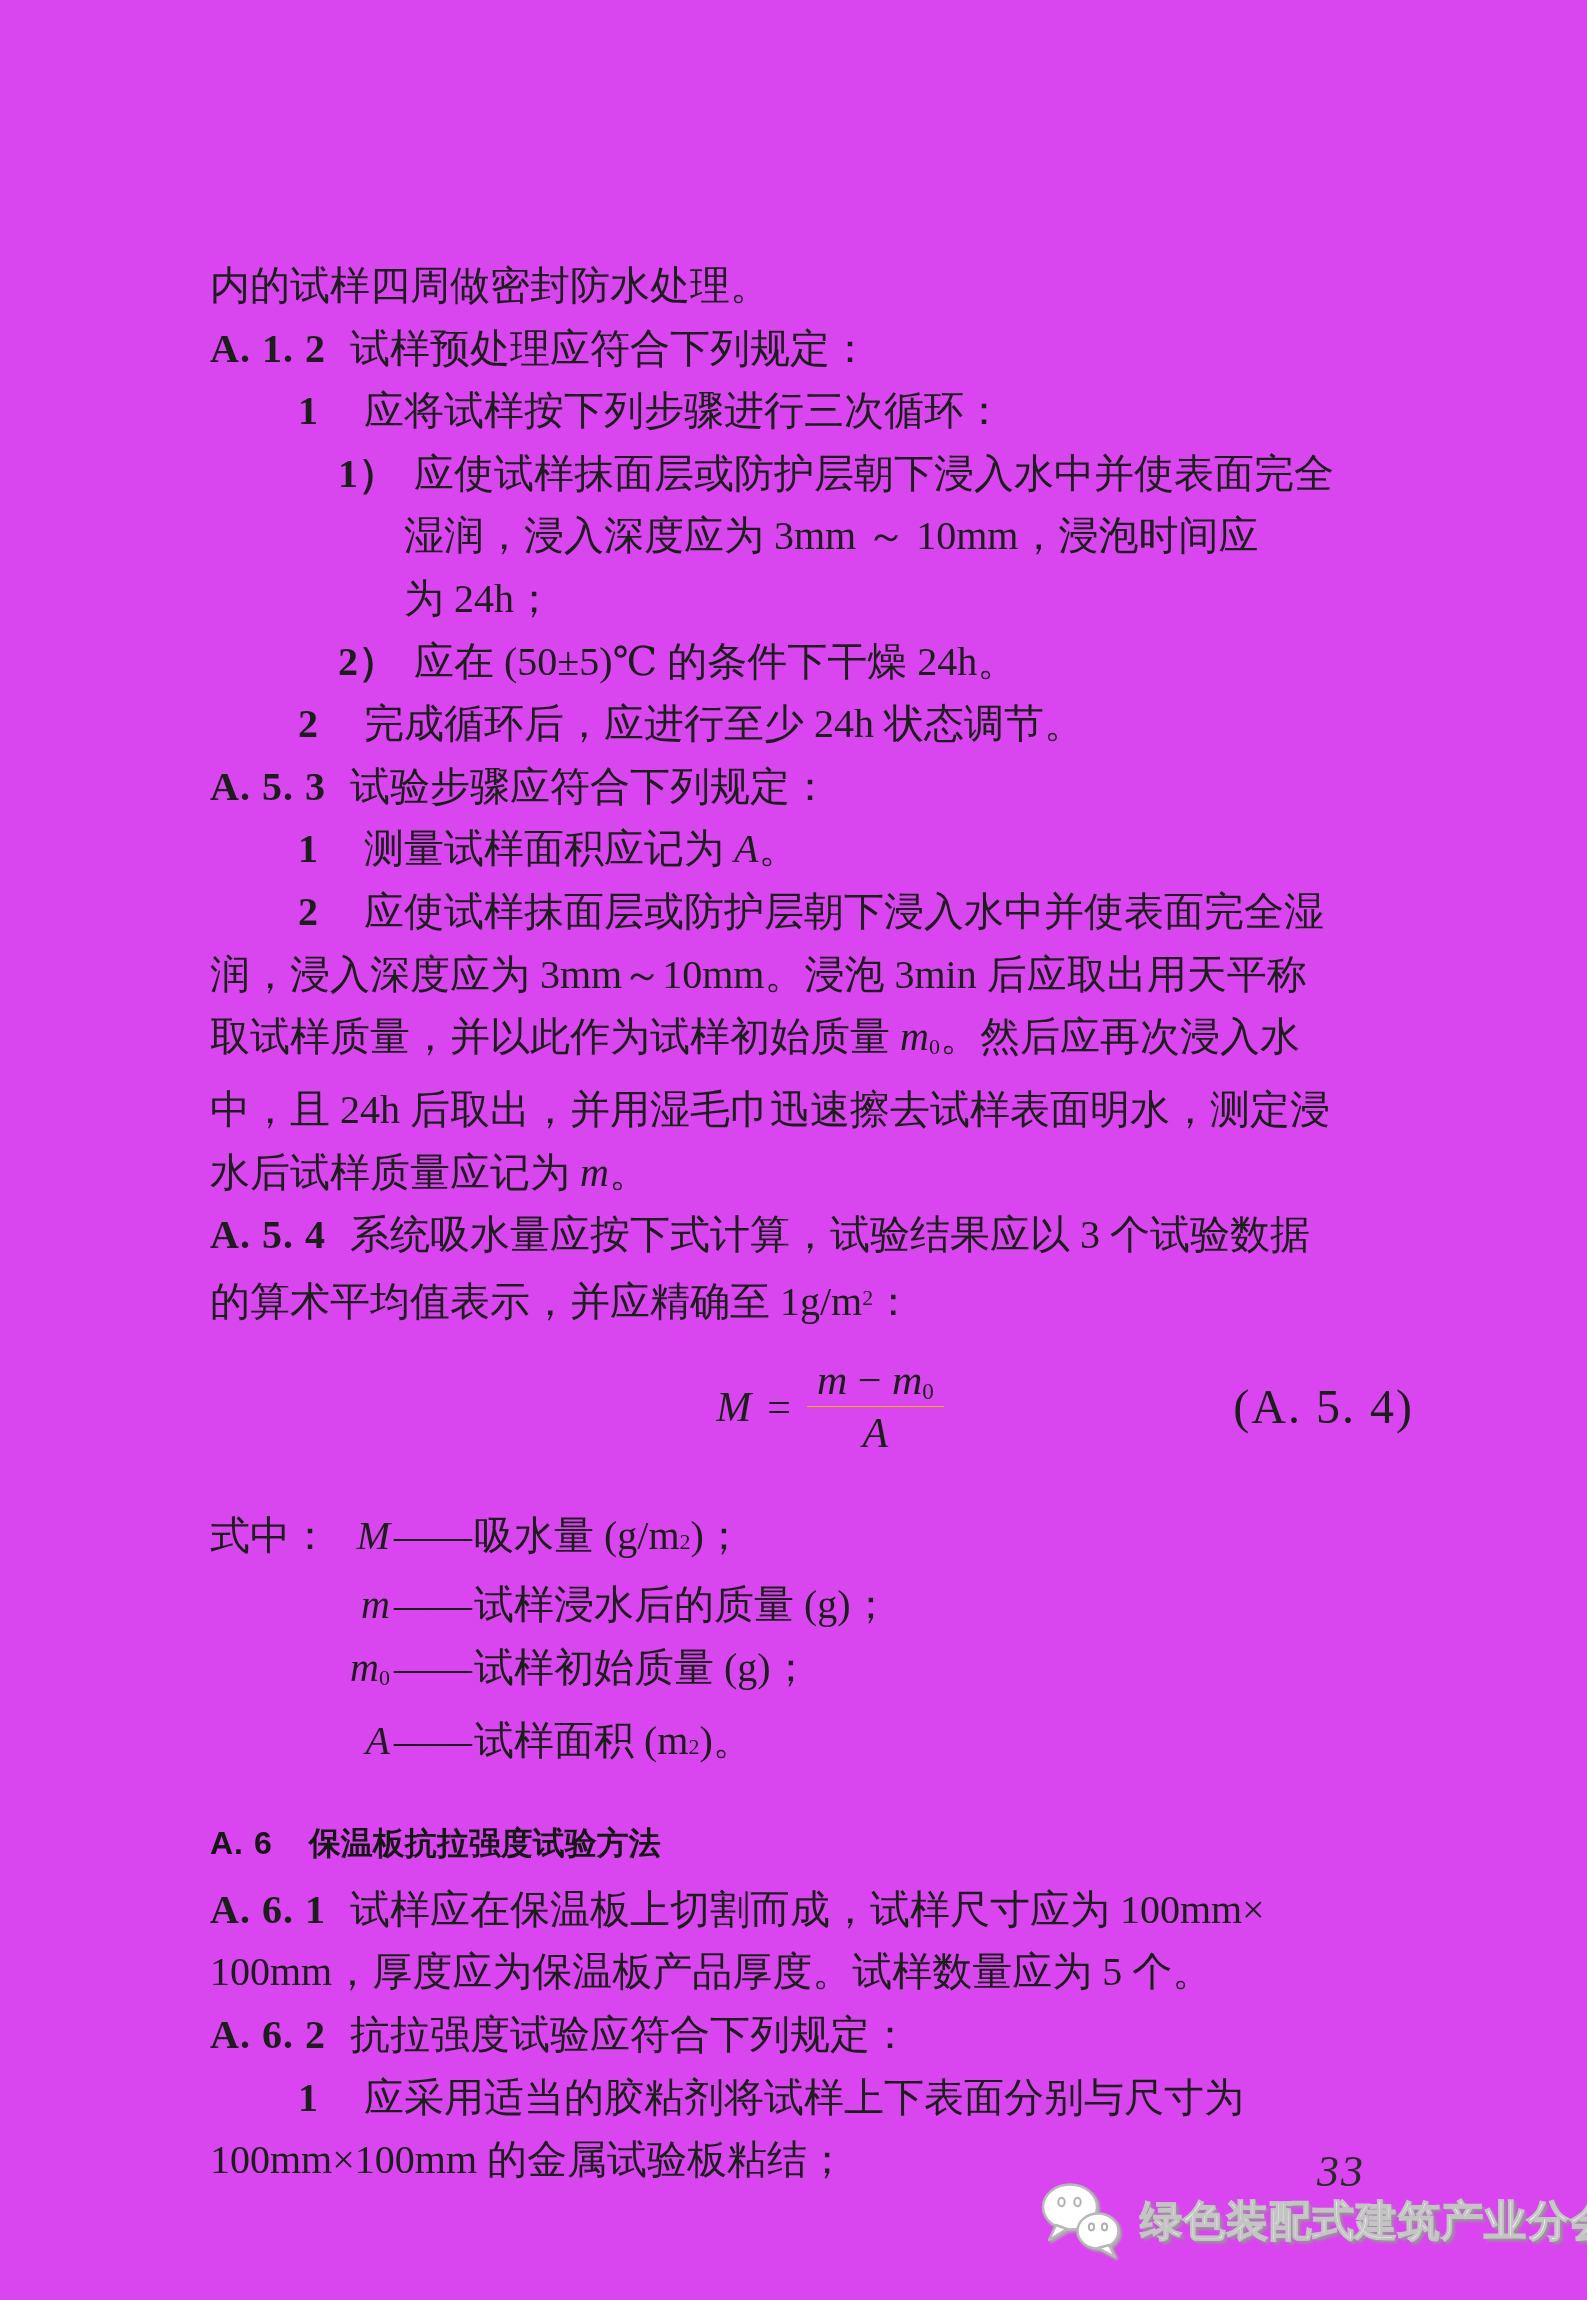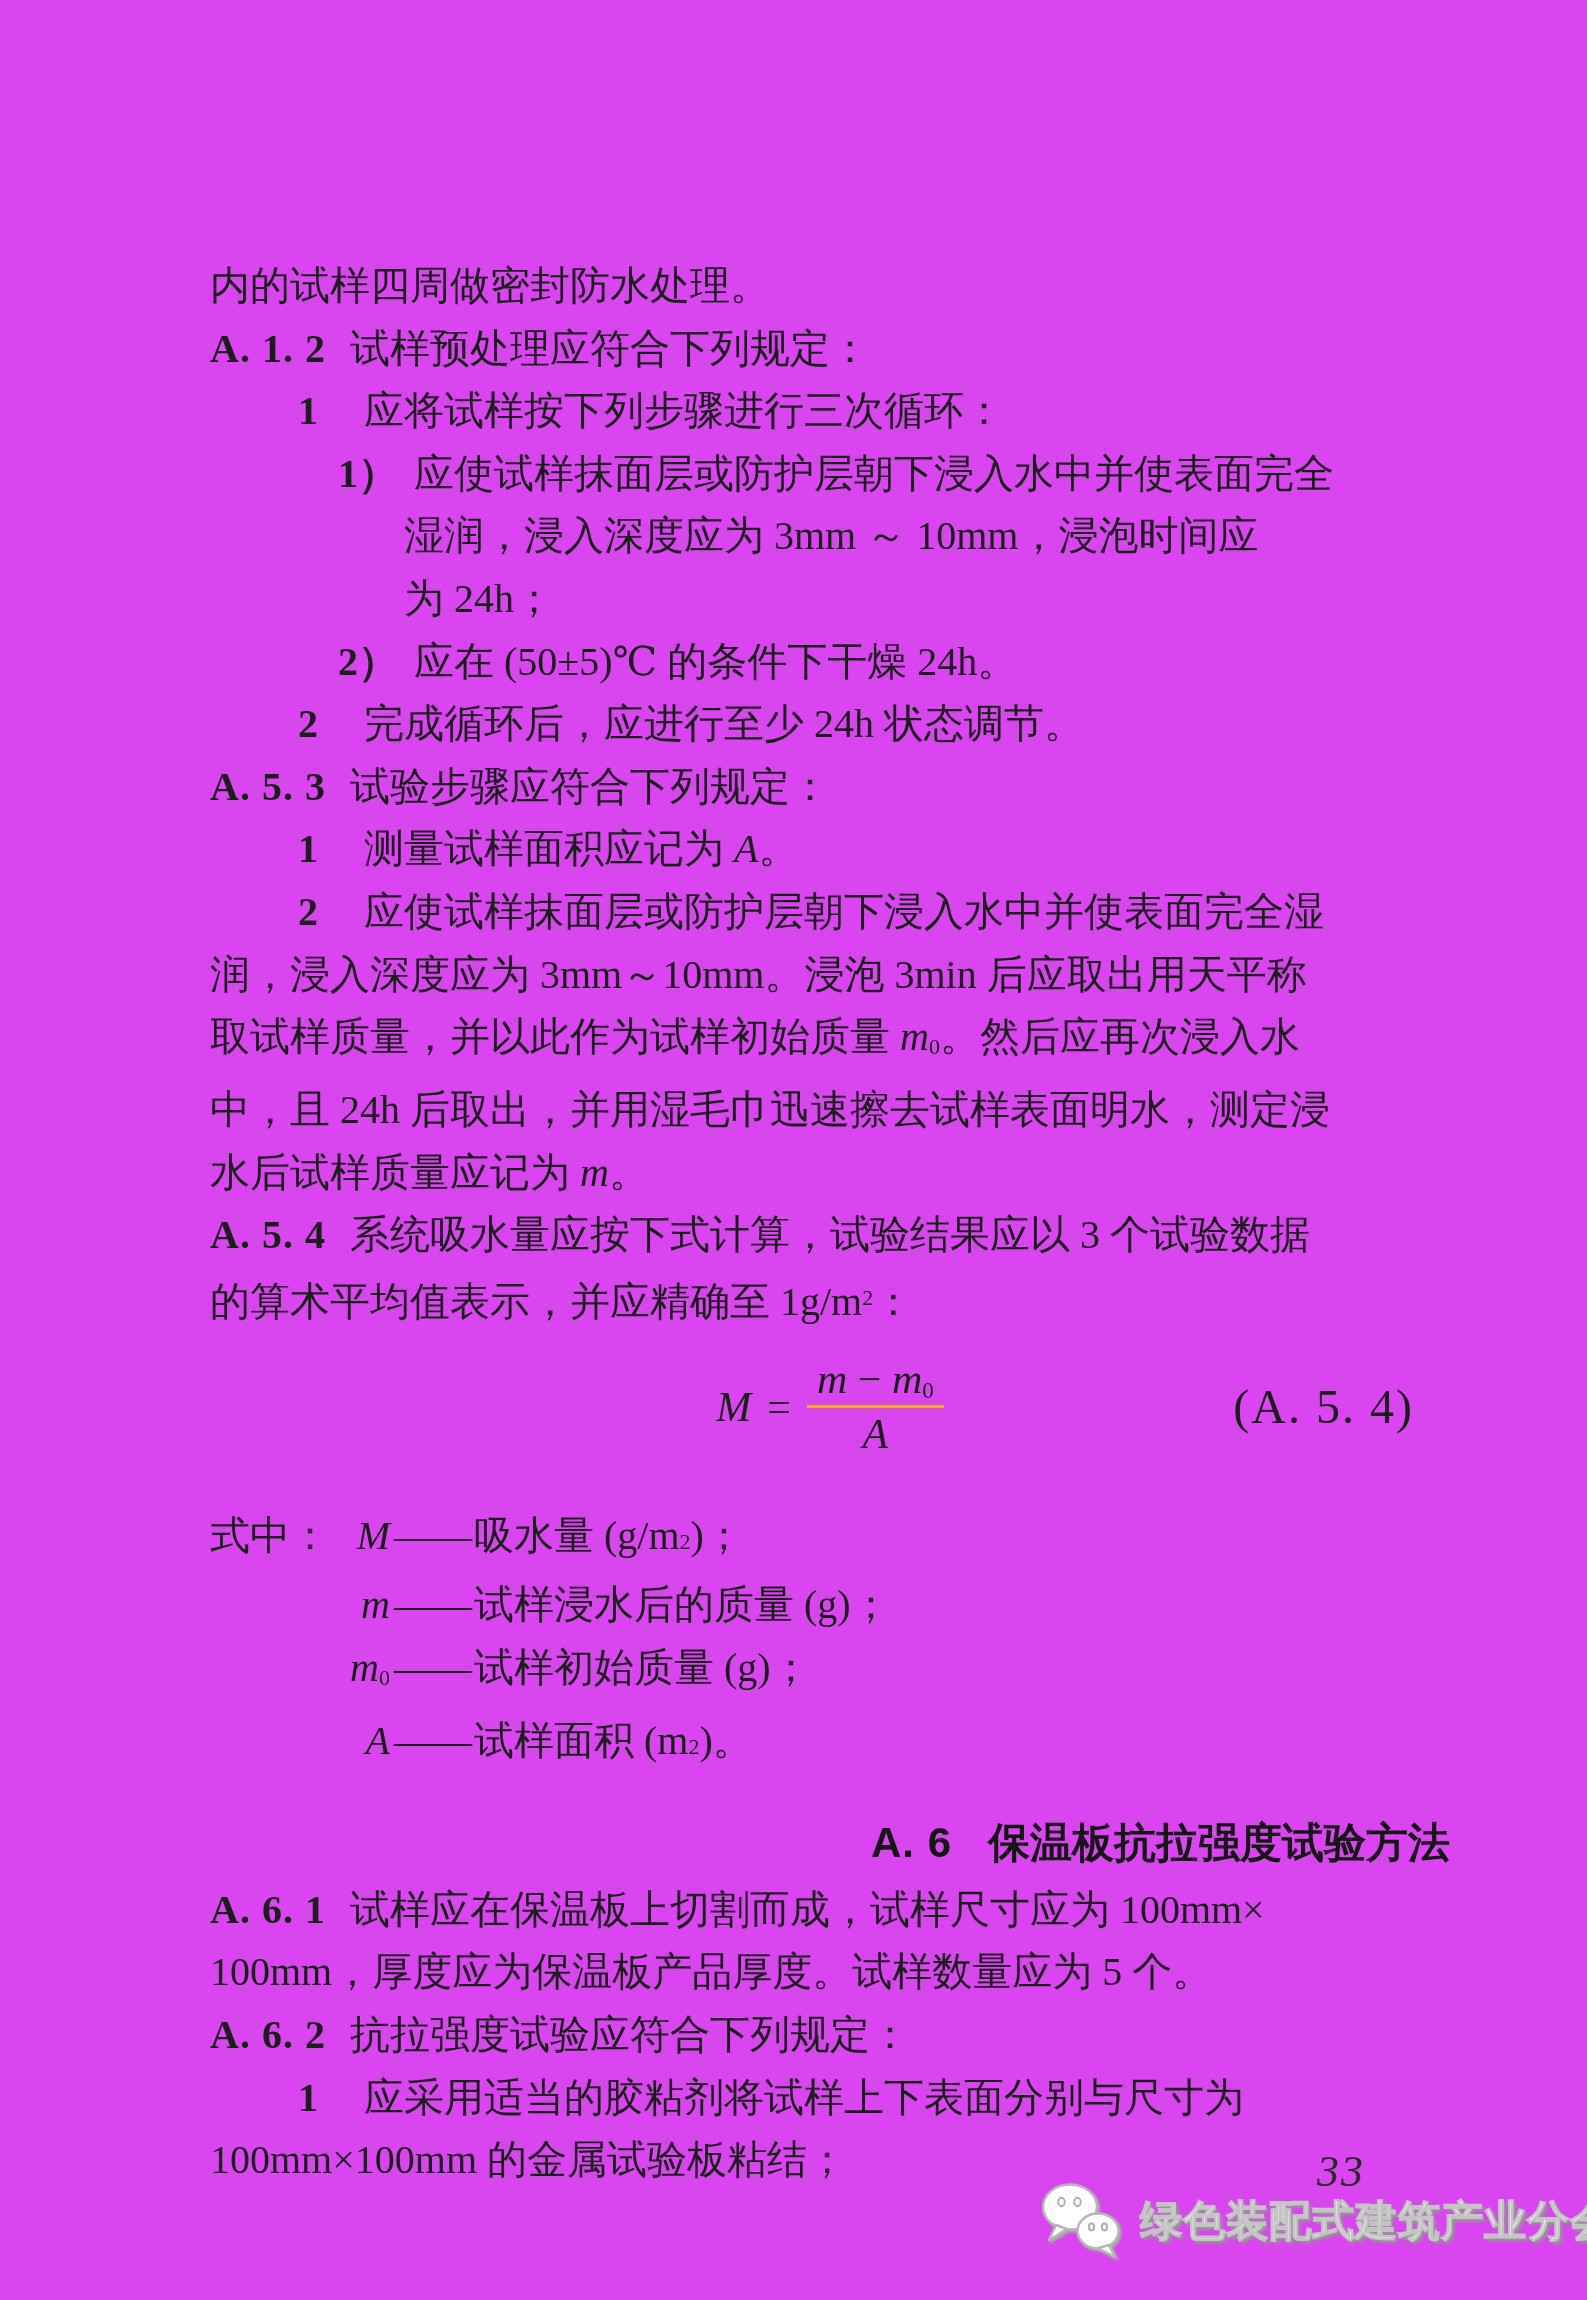--- a/index.html
+++ b/index.html
@@ -25,33 +25,33 @@
   .var{font-style:italic;font-family:"Liberation Serif","DejaVu Serif",serif;}
   sub{font-size:0.55em;font-style:normal;vertical-align:-0.2em;}
   sup{font-size:0.55em;font-style:normal;vertical-align:0.45em;}
   .formula-row{
     position:relative;height:148px;
     display:flex;align-items:center;justify-content:center;
   }
   .formula{display:inline-flex;align-items:center;gap:16px;font-size:42px;}
   .eq{font-size:42px;}
   .frac{display:inline-flex;flex-direction:column;align-items:center;vertical-align:middle;}
-  .fnum{border-bottom:3px solid #eab308;padding:0 10px 3px;line-height:1.05;}
+  .fnum{border-bottom:1px solid #eab308;padding:0 10px 3px;line-height:1.05;}
   .fden{line-height:1.15;padding-top:2px;}
   .formula-label{position:absolute;right:36px;top:50%;transform:translateY(-50%);font-size:48px;letter-spacing:2px;}
   .where-block{margin-top:24px;}
   .where{display:flex;align-items:baseline;}
   .wpre{display:inline-block;width:124px;flex:none;}
   .wvar{display:inline-block;width:56px;flex:none;text-align:right;}
   .wdash{flex:none;letter-spacing:-2px;margin:0 4px 0 4px;}
   .sec{
     margin:34px 0 4px 0;
-    text-align:right;
+    text-align:left;
     font-family:"Liberation Sans","DejaVu Sans",sans-serif;
-    font-weight:bold;font-size:42px;line-height:62.6px;color:#161616;
+    font-weight:bold;font-size:32px;line-height:62.6px;color:#161616;
   }
   .secnum{margin-right:36px;letter-spacing:1px;}
   .page-number{
     position:absolute;top:2146px;right:222px;
     font-style:italic;font-size:44px;color:#2a2a2a;letter-spacing:2px;
   }
   .watermark{
     position:absolute;left:1040px;top:2182px;
     display:flex;align-items:center;gap:8px;
   }

